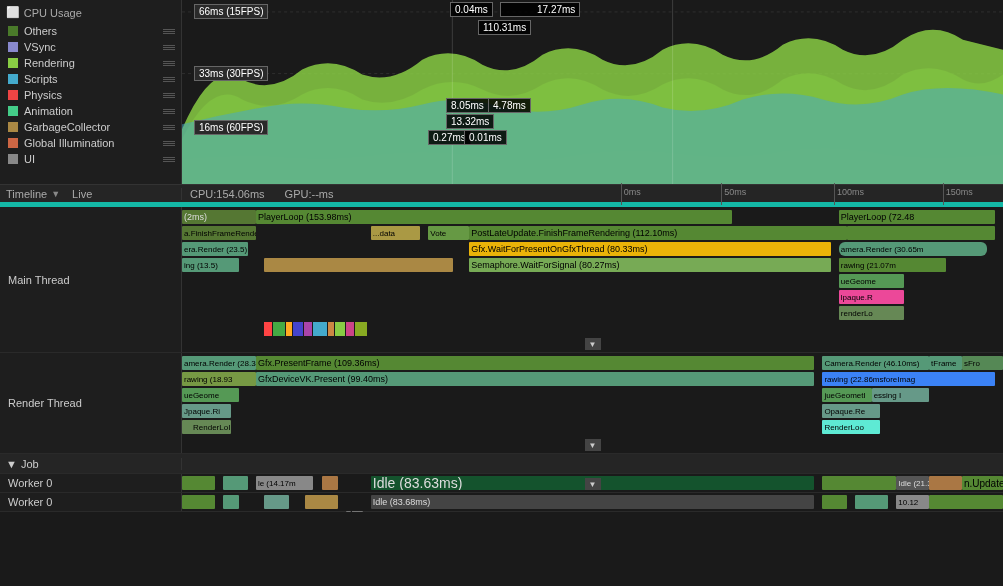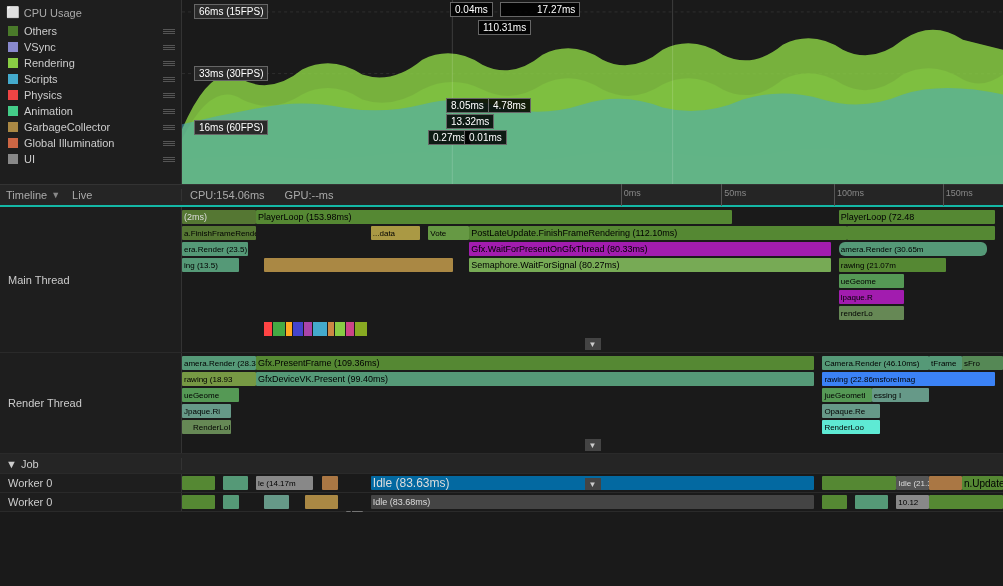--- a/index.html
+++ b/index.html
@@ -96,21 +96,21 @@
       font-size: 10px;
       padding: 1px 4px;
       white-space: nowrap;
       pointer-events: none;
     }
 
     
     .timeline-bar {
       height: 22px;
       background: #252525;
-      border-bottom: 2px solid #14b8a6;
+      border-bottom: 5px solid #14b8a6;
       display: flex;
       align-items: center;
     }
 
     .timeline-left {
       width: 182px;
       min-width: 182px;
       display: flex;
       align-items: center;
       padding: 0 6px;
@@ -404,37 +404,37 @@
         <div class="track-row">
           <div class="prof-bar" style="left:0%;width:9%;background:#557733;color:#000;font-size:8px;">a.FinishFrameRende</div>
           <div class="prof-bar" style="left:23%;width:6%;background:#aa9944;color:#000;font-size:8px;">...data</div>
           <div class="prof-bar" style="left:30%;width:5%;background:#669944;color:#000;font-size:8px;">Vote</div>
           <div class="prof-bar" style="left:35%;width:46%;background:#558833;color:#000;font-size:9px;">PostLateUpdate.FinishFrameRendering (112.10ms)</div>
           <div class="prof-bar" style="left:81%;width:18%;background:#558833;color:#000;font-size:8px;"></div>
         </div>
 
         <div class="track-row">
           <div class="prof-bar" style="left:0%;width:8%;background:#559977;color:#000;font-size:8px;">era.Render (23.5)</div>
-          <div class="prof-bar" style="left:35%;width:44%;background:#a21caf;color:#000;font-size:9px;">Gfx.WaitForPresentOnGfxThread (80.33ms)</div>
+          <div class="prof-bar" style="left:35%;width:44%;background:#eab308;color:#000;font-size:9px;">Gfx.WaitForPresentOnGfxThread (80.33ms)</div>
           <div class="prof-bar" style="left:80%;width:18%;background:#559977;color:#000;font-size:8px;border-radius:6px;">amera.Render (30.65m</div>
         </div>
 
         <div class="track-row">
           <div class="prof-bar" style="left:0%;width:7%;background:#559977;color:#000;font-size:8px;">ing (13.5)</div>
           <div class="prof-bar" style="left:10%;width:23%;background:#aa8844;color:#000;font-size:8px;"></div>
           <div class="prof-bar" style="left:35%;width:44%;background:#77aa55;color:#000;font-size:9px;">Semaphore.WaitForSignal (80.27ms)</div>
           <div class="prof-bar" style="left:80%;width:13%;background:#558833;color:#000;font-size:8px;">rawing (21.07m</div>
         </div>
 
         <div class="track-row">
           <div class="prof-bar" style="left:80%;width:8%;background:#559955;color:#000;font-size:8px;">ueGeome</div>
         </div>
 
         <div class="track-row">
-          <div class="prof-bar" style="left:80%;width:8%;background:#a21caf;color:#000;font-size:8px;">lpaque.R</div>
+          <div class="prof-bar" style="left:80%;width:8%;background:#ec4899;color:#000;font-size:8px;">lpaque.R</div>
         </div>
 
         <div class="track-row">
           <div class="prof-bar" style="left:80%;width:8%;background:#668855;color:#000;font-size:8px;">renderLo</div>
         </div>
 
         <div class="track-row">
           <div style="position:absolute;left:10%;width:22%;height:14px;top:1px;display:flex;gap:1px;overflow:hidden;">
             <div style="width:8px;height:14px;background:#ff4444;flex-shrink:0;"></div>
             <div style="width:12px;height:14px;background:#44aa44;flex-shrink:0;"></div>
@@ -503,21 +503,21 @@
       <div class="thread-label" style="min-height:18px;">
         <span>Worker 0</span>
       </div>
       <div class="thread-tracks" style="min-height:18px;position:relative;">
         <div class="track-row" style="margin:1px 0;">
           <div class="prof-bar" style="left:0%;width:4%;background:#558833;"></div>
           <div class="prof-bar" style="left:5%;width:3%;background:#559977;"></div>
           <div class="prof-bar" style="left:9%;width:7%;background:#888888;color:#000;font-size:8px;">le (14.17m</div>
           <div class="prof-bar" style="left:17%;width:2%;background:#aa7744;"></div>
           <div class="prof-bar" style="left:20%;width:2%;background:#737373;color:#000;font-size:12px;margin-top:22px;">(2.0</div>
-          <div class="prof-bar" style="left:23%;width:54%;background:#0369a1;color:#ddd;font-size:12px;">Idle (83.63ms)</div>
+          <div class="prof-bar" style="left:23%;width:54%;background:#14532d;color:#ddd;font-size:14px;">Idle (83.63ms)</div>
           <div class="prof-bar" style="left:78%;width:9%;background:#558833;"></div>
           <div class="prof-bar" style="left:87%;width:4%;background:#555555;color:#ddd;font-size:8px;">Idle (21.33ms)</div>
           <div class="prof-bar" style="left:91%;width:4%;background:#aa7744;"></div>
           <div class="prof-bar" style="left:95%;width:5%;background:#558833;color:#000;font-size:10px;">n.Update</div>
         </div>
         <button class="scroll-down-btn">▼</button>
       </div>
     </div>
   </div>
 

